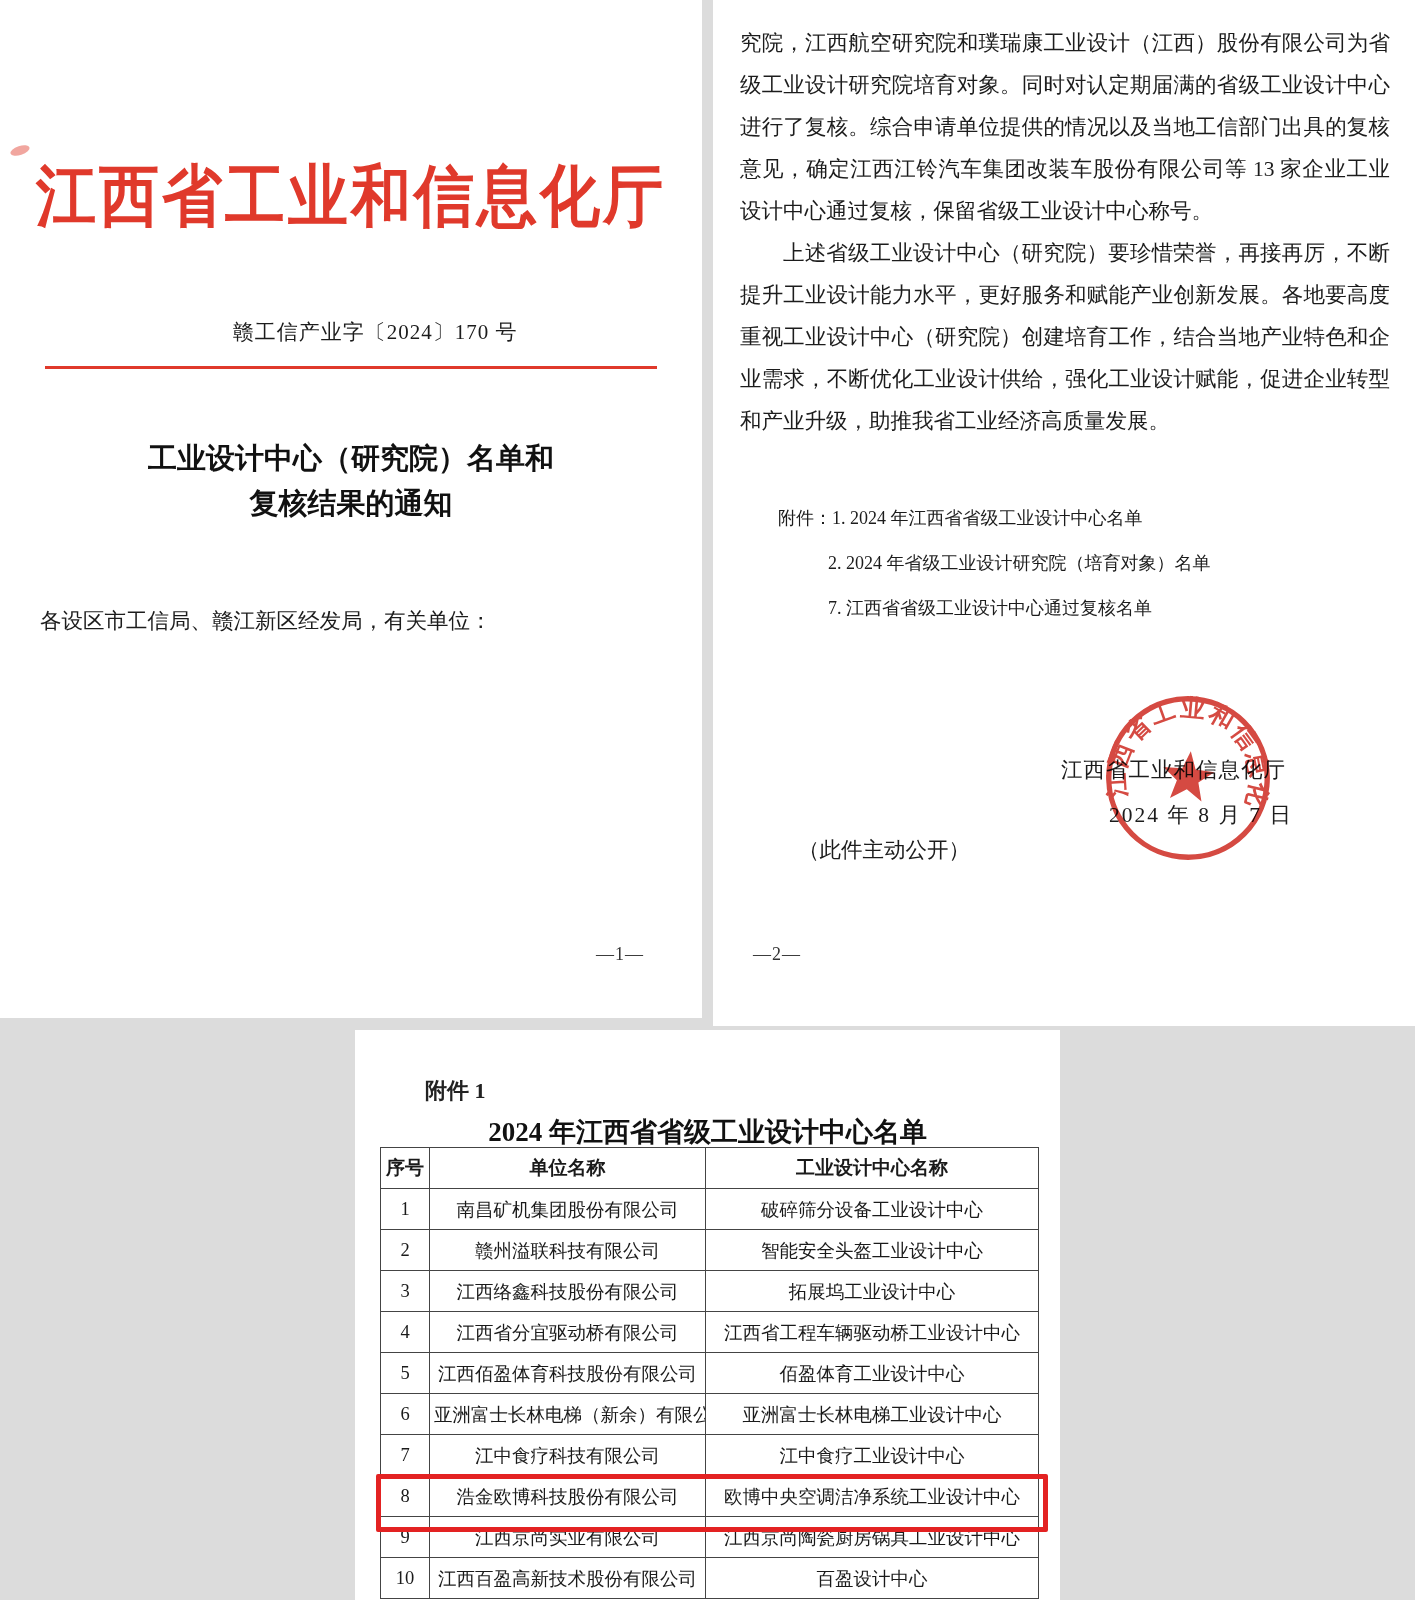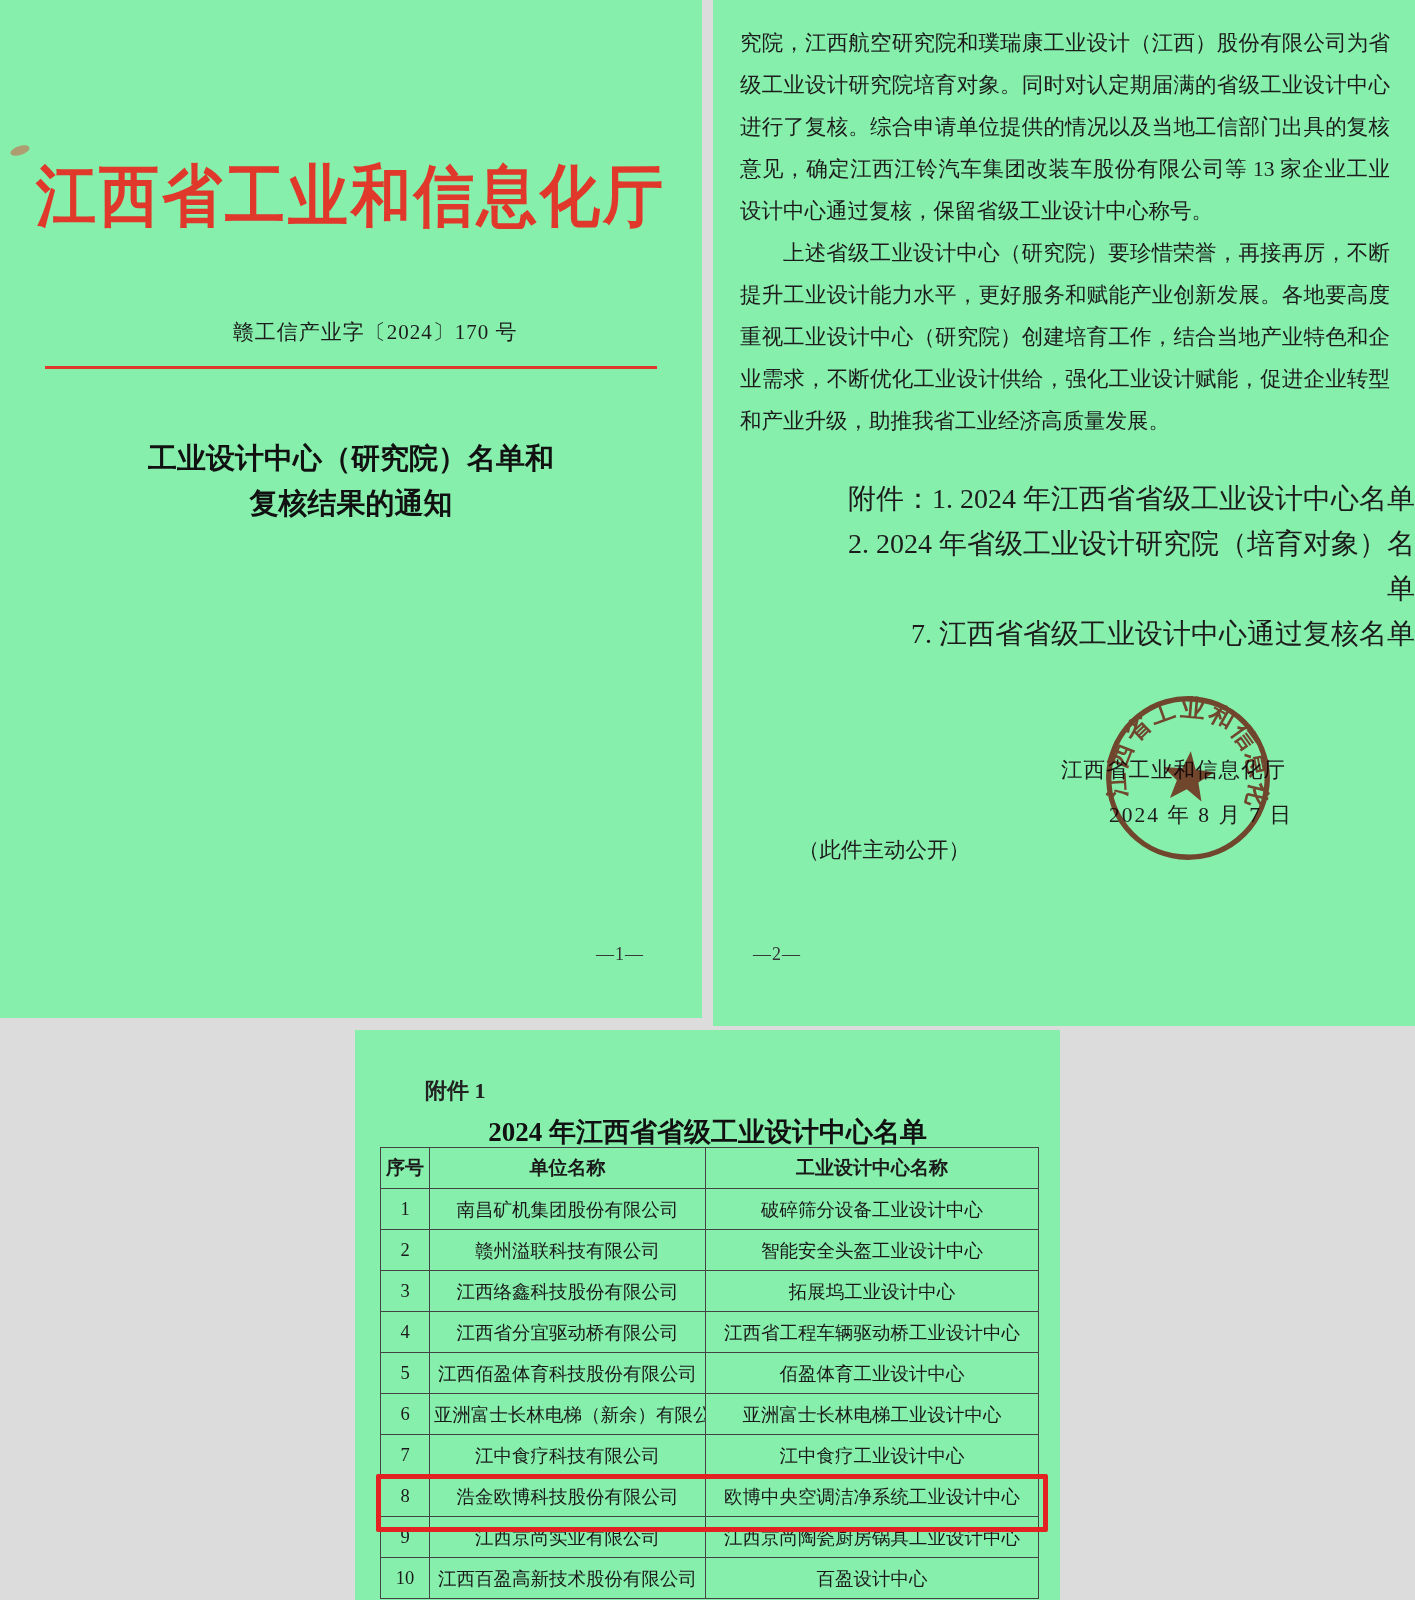--- a/index.html
+++ b/index.html
@@ -3,21 +3,21 @@
 <meta charset="utf-8">
 <style>
   * { margin:0; padding:0; box-sizing:border-box; }
   html,body { background:#dcdcdc; }
   .canvas {
     position:relative; width:1415px; height:1600px;
     background:#dcdcdc; overflow:hidden;
     font-family:"Liberation Serif","DejaVu Serif",serif;
     color:#1c1c1c;
   }
-  .page { position:absolute; background:#86efac; }
+  .page { position:absolute; background:#ffffff; }
   .page-left  { left:0;   top:0; width:702px;  height:1018px; }
   .page-right { left:713px; top:0; width:702px; height:1026px; }
   .page-attachment { left:355px; top:1030px; width:705px; height:570px; }
 
   
   .red-artifact { position:absolute; left:10px; top:146px; width:20px; height:9px;
     background:#e0392b; opacity:.45; border-radius:50%; transform:rotate(-18deg); }
   .doc-header { position:absolute; top:152px; left:0; width:100%;
     text-align:center; color:#e0392b; font-weight:bold; font-size:60px;
     letter-spacing:3px; transform:scaleY(1.12); transform-origin:top; white-space:nowrap; }
@@ -31,21 +31,21 @@
     font-size:21.5px; line-height:42px; }
   .body-para { text-align:justify; }
   .indent { text-indent:2em; }
   .page-num { position:absolute; top:944px; font-size:18px; color:#333; letter-spacing:1px; }
   .pn-1 { left:596px; }
   .pn-2 { left:40px; }
 
   
   .right-flow { position:absolute; top:22px; left:27px; width:650px;
     font-size:21.5px; line-height:42px; }
-  .attachments { position:absolute; top:476px; left:65px; font-size:28px; line-height:45px;text-align:right; }
+  .attachments { position:absolute; top:496px; left:65px; font-size:18px; line-height:45px; }
   .att-cont { padding-left:50px; }
   .signature { position:absolute; top:755px; left:348px; width:230px;
     font-size:21.5px; letter-spacing:1px; white-space:nowrap; }
   .sign-date { position:absolute; top:800px; left:396px; font-size:21.5px;
     letter-spacing:2px; white-space:nowrap; }
   .disclosure { position:absolute; top:835px; left:85px; font-size:21.5px; }
   .stamp { position:absolute; left:385px; top:688px; width:180px; height:180px;
     mix-blend-mode:multiply; opacity:.88; transform:rotate(6deg); }
 
   
@@ -72,20 +72,21 @@
   <div class="page page-left">
     <div class="red-artifact"></div>
     <div class="doc-header">江西省工业和信息化厅</div>
     <div class="doc-number">赣工信产业字〔2024〕170 号</div>
     <div class="red-rule"></div>
     <div class="doc-title">
       <div>工业设计中心（研究院）名单和</div>
       <div>复核结果的通知</div>
     </div>
     <div class="left-flow">
+      <div>各设区市工信局、赣江新区经发局，有关单位：</div>
     </div>
     <div class="page-num pn-1">—1—</div>
   </div>
 
   <div class="page page-right">
     <div class="right-flow">
       <p class="body-para">究院，江西航空研究院和璞瑞康工业设计（江西）股份有限公司为省级工业设计研究院培育对象。同时对认定期届满的省级工业设计中心进行了复核。综合申请单位提供的情况以及当地工信部门出具的复核意见，确定江西江铃汽车集团改装车股份有限公司等 13 家企业工业设计中心通过复核，保留省级工业设计中心称号。</p>
       <p class="body-para indent">上述省级工业设计中心（研究院）要珍惜荣誉，再接再厉，不断提升工业设计能力水平，更好服务和赋能产业创新发展。各地要高度重视工业设计中心（研究院）创建培育工作，结合当地产业特色和企业需求，不断优化工业设计供给，强化工业设计赋能，促进企业转型和产业升级，助推我省工业经济高质量发展。</p>
     </div>
     <div class="attachments">

